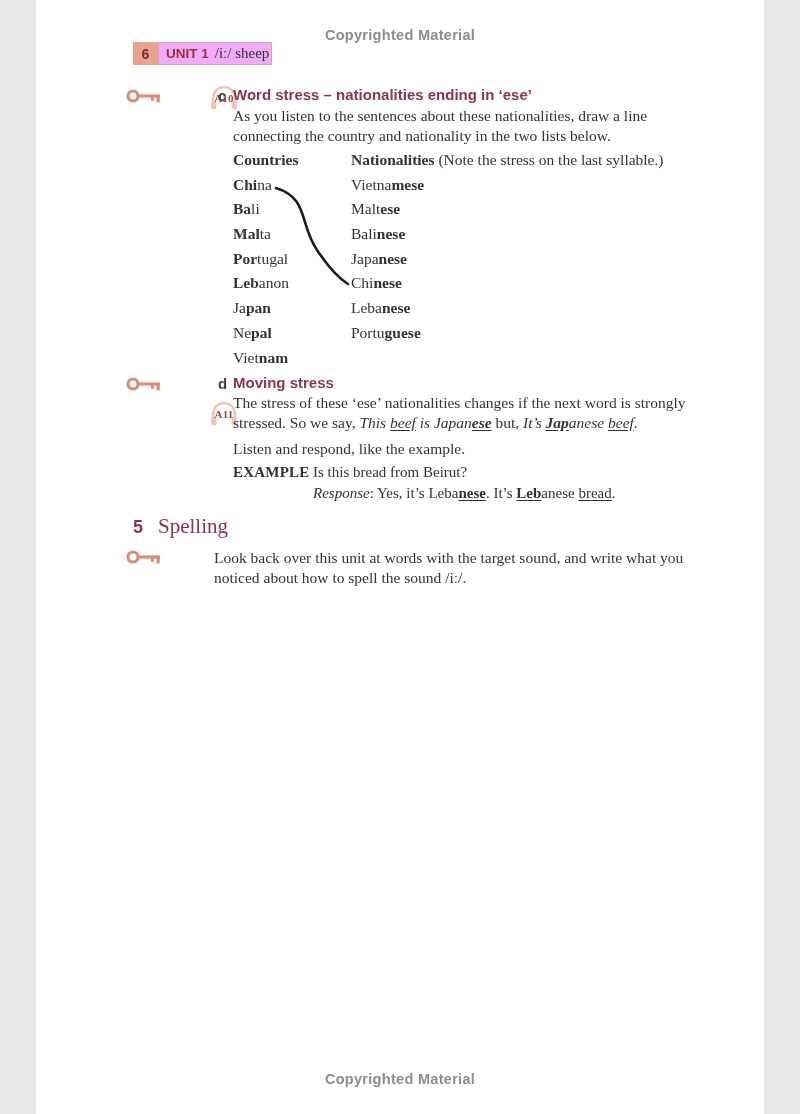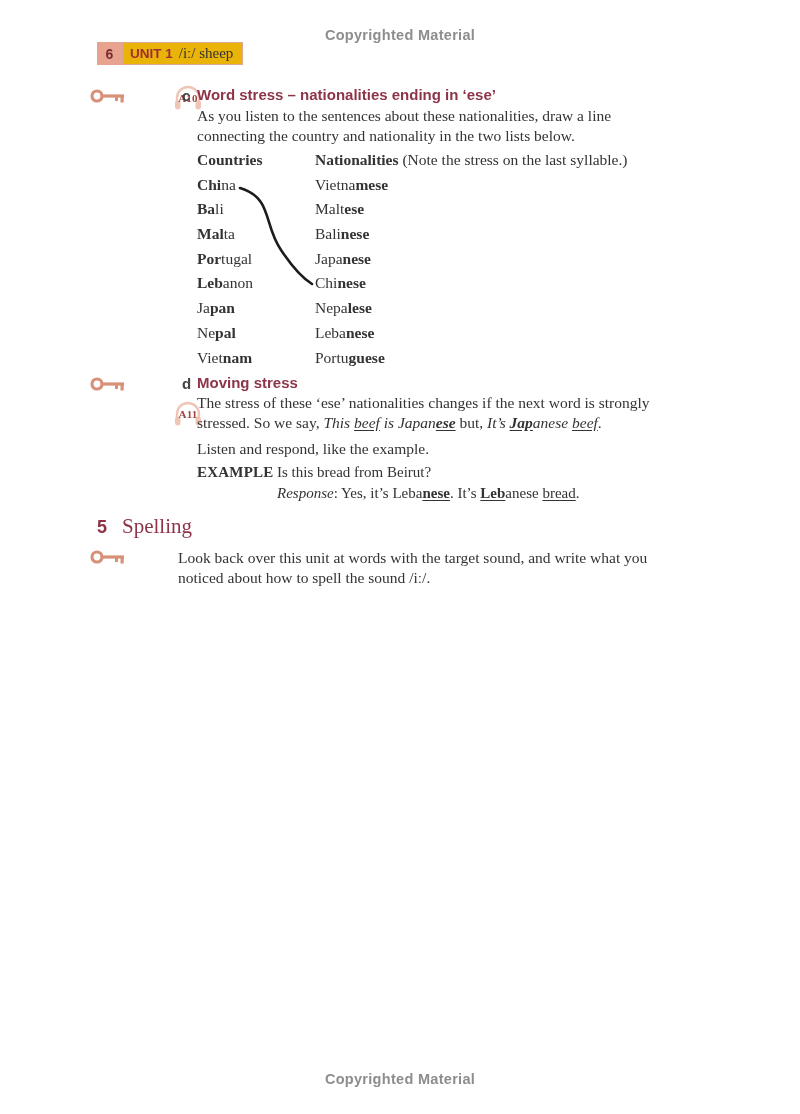--- a/index.html
+++ b/index.html
@@ -1,19 +1,19 @@
 <!DOCTYPE html>
 <html><head>
 <meta charset="utf-8">
 <style>
   * { margin: 0; padding: 0; box-sizing: border-box; }
   html, body { background: #e8e8e8; }
   .page {
     position: relative;
-    width: 800px; height: 1114px;
+    width: 728px; height: 1114px;
     background: #ffffff;
     margin: 0 auto;
     font-family: "Liberation Serif", serif;
     color: #333333;
     overflow: hidden;
   }
   .abs { position: absolute; }
 
   
   .copyright {
@@ -32,23 +32,23 @@
     width: 25px;
     background: #e7a38d;
     color: #7c2b36;
     font-family: "Liberation Sans", sans-serif;
     font-weight: bold;
     font-size: 14px;
     display: flex; align-items: center; justify-content: center;
   }
   .unit-label-box {
     border: 1px solid #dca893;
-    background: #eab308;
+    background: #f0abfc;
     display: flex; align-items: center;
-    padding: 0 9px 0 7px;
+    padding: 0 2px 0 7px;
     gap: 6px;
     white-space: nowrap;
     text-align: center;
   }
   .unit-label {
     font-family: "Liberation Sans", sans-serif;
     font-weight: bold;
     font-size: 13.5px;
     color: #9d2f33;
   }
@@ -170,21 +170,20 @@
     <div>
       <div class="wordrow listhead">
         <span>Nationalities</span><span class="listnote"> (Note the stress on the last syllable.)</span>
       </div>
       <div>
           <div class="wordrow"><span>Vietna</span><span class="b">mese</span></div>
           <div class="wordrow"><span>Malt</span><span class="b">ese</span></div>
           <div class="wordrow"><span>Bali</span><span class="b">nese</span></div>
           <div class="wordrow"><span>Japa</span><span class="b">nese</span></div>
           <div class="wordrow"><span>Chi</span><span class="b">nese</span></div>
-          <div class="wordrow"><span>Nepa</span><span class="b">lese</span></div>
           <div class="wordrow"><span>Leba</span><span class="b">nese</span></div>
           <div class="wordrow"><span>Portu</span><span class="b">guese</span></div>
         </div>
     </div>
   </div>
 
   <svg class="abs curve-svg" style="left:237px; top:182px;" width="78" height="106" viewBox="0 0 78 106">
     <path d="M 3 6 C 36 16, 26 42, 44 68 C 52 80, 62 94, 75 102" fill="none" stroke="#1c1c1c" stroke-width="2.6" stroke-linecap="round"></path>
   </svg>
 

